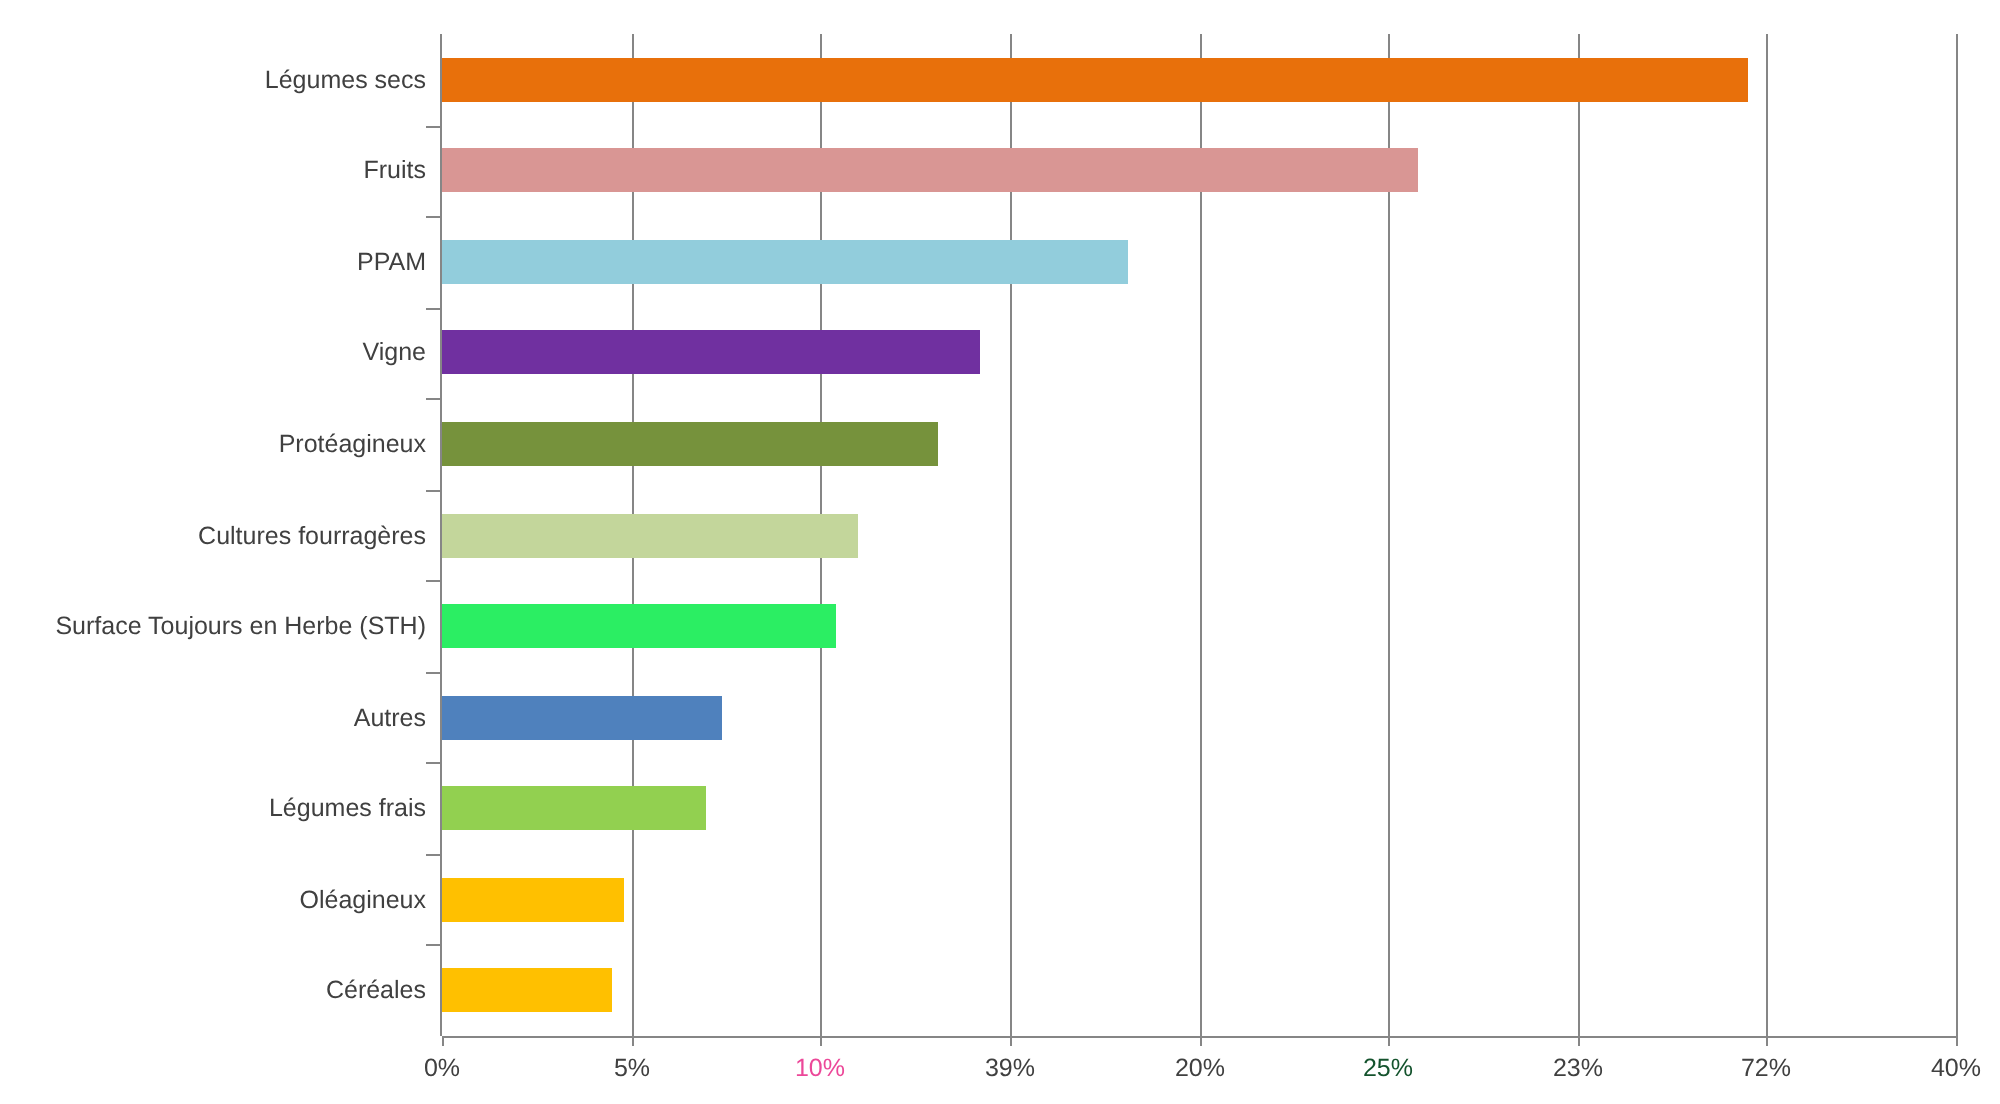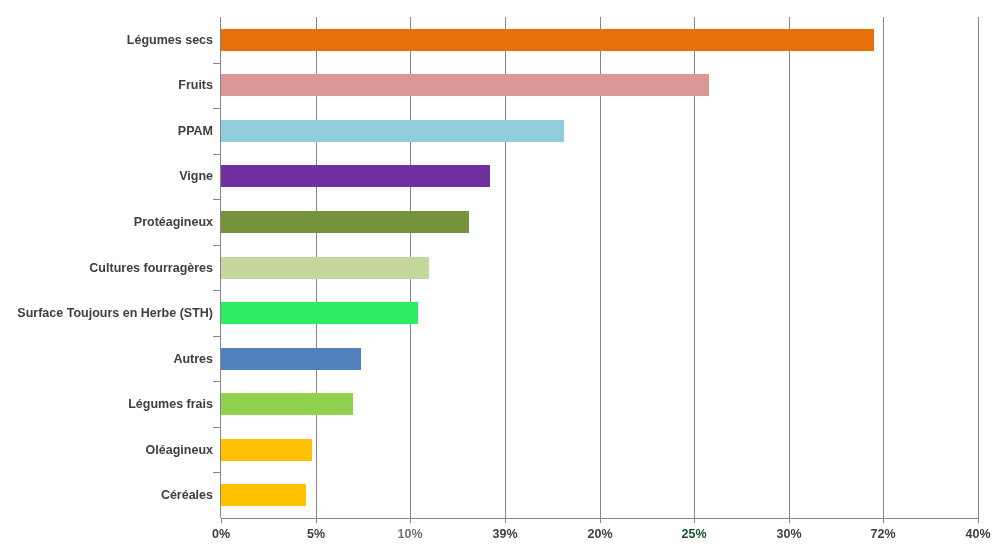--- a/index.html
+++ b/index.html
@@ -10,21 +10,20 @@
   body {
     width: 1000px;
     height: 552px;
     font-family: "Liberation Sans", sans-serif;
     overflow: hidden;
   }
   #chart-root {
     position: relative;
     width: 1000px;
     height: 388px;
-    font-weight: bold;
   }
 
   
   .cat-label {
     position: absolute;
     right: 787px;              
     width: 420px;
     text-align: right;
     font-size: 12.5px;
     color: #404040;
@@ -168,22 +167,22 @@
       <div class="cat-label" style="top: 306.045px; color: rgb(64, 64, 64);">Surface Toujours en Herbe (STH)</div>
       <div class="cat-label" style="top: 351.591px; color: rgb(64, 64, 64);">Autres</div>
       <div class="cat-label" style="top: 397.136px; color: rgb(64, 64, 64);">Légumes frais</div>
       <div class="cat-label" style="top: 442.682px; color: rgb(64, 64, 64);">Oléagineux</div>
       <div class="cat-label" style="top: 488.227px; color: rgb(64, 64, 64);">Céréales</div>
     </div>
 
   <div id="xlabels">
       <div class="xlabel" style="left: 221px; color: rgb(64, 64, 64);">0%</div>
       <div class="xlabel" style="left: 316px; color: rgb(64, 64, 64);">5%</div>
-      <div class="xlabel" style="left: 410px; color: #737373;">10%</div>
+      <div class="xlabel" style="left: 410px; color: #ec4899;">10%</div>
       <div class="xlabel" style="left: 505px; color: rgb(64, 64, 64);">39%</div>
       <div class="xlabel" style="left: 600px; color: rgb(64, 64, 64);">20%</div>
       <div class="xlabel" style="left: 694px; color: #14532d;">25%</div>
-      <div class="xlabel" style="left: 789px; color: rgb(64, 64, 64);">30%</div>
+      <div class="xlabel" style="left: 789px; color: rgb(64, 64, 64);">23%</div>
       <div class="xlabel" style="left: 883px; color: rgb(64, 64, 64);">72%</div>
       <div class="xlabel" style="left: 978px; color: rgb(64, 64, 64);">40%</div>
     </div>
 
 </div>
 
 </body></html>

